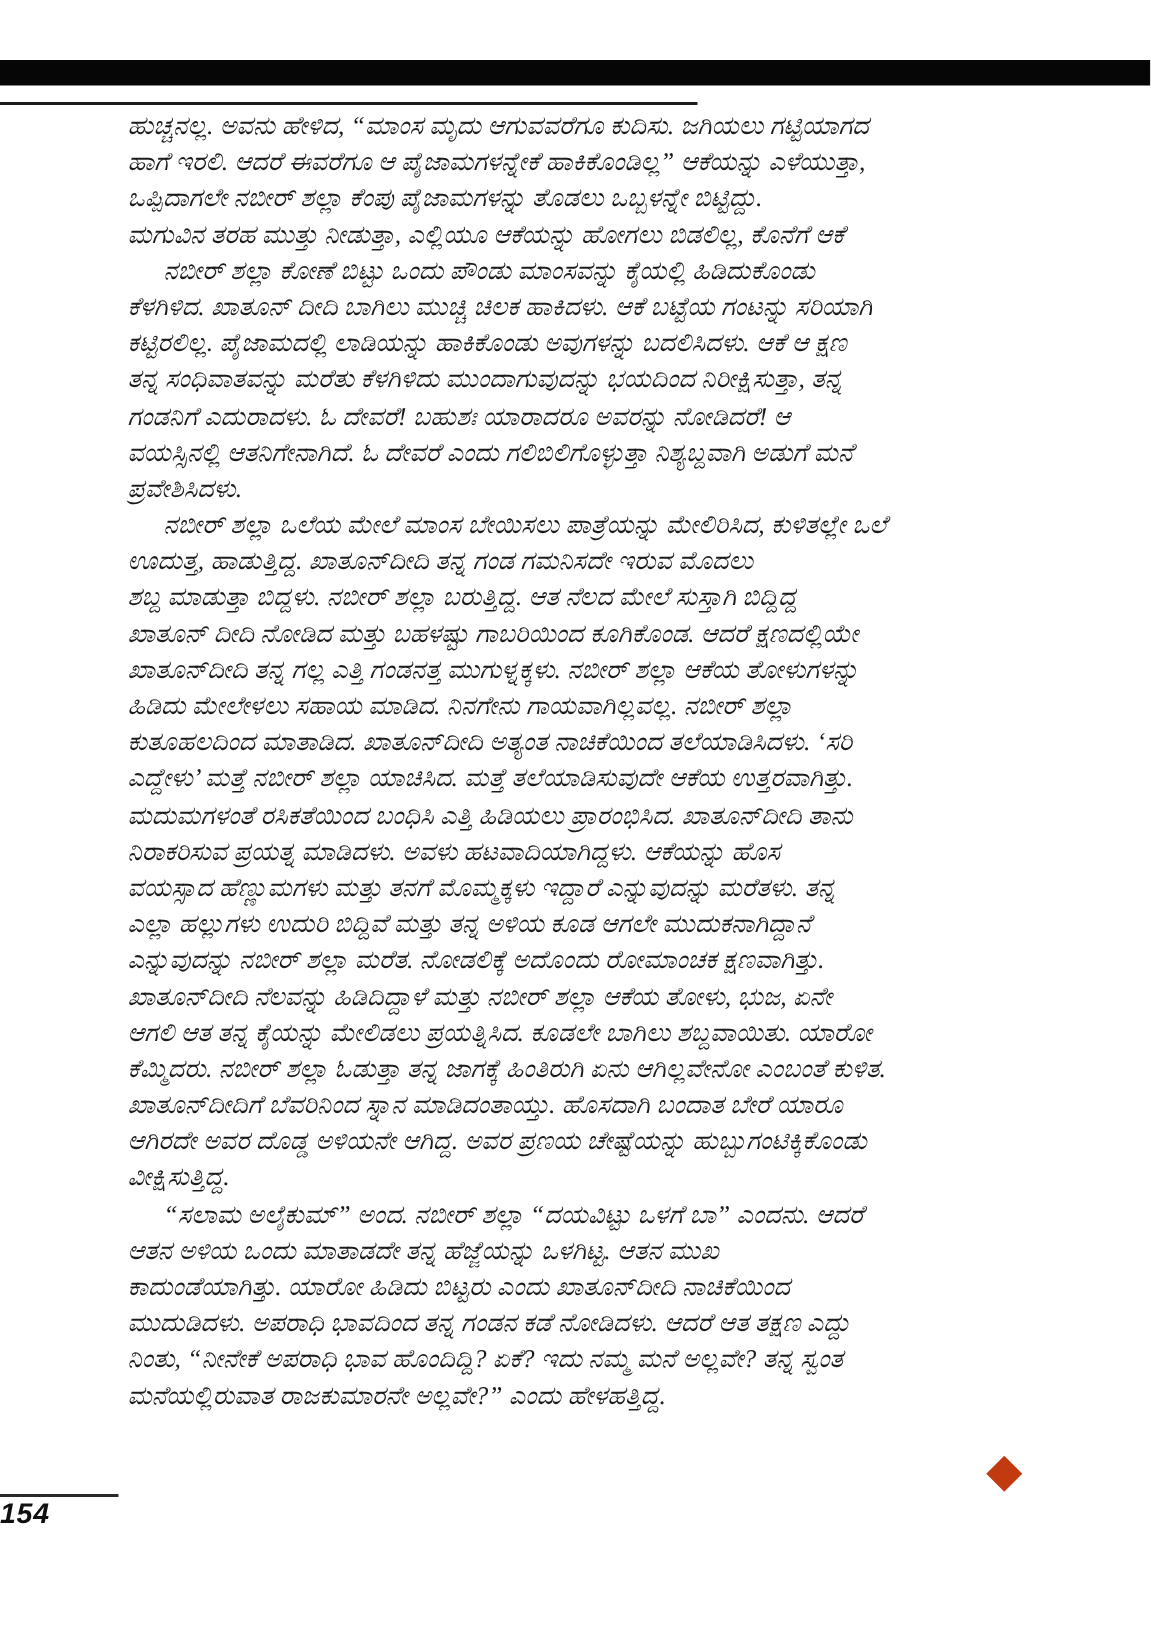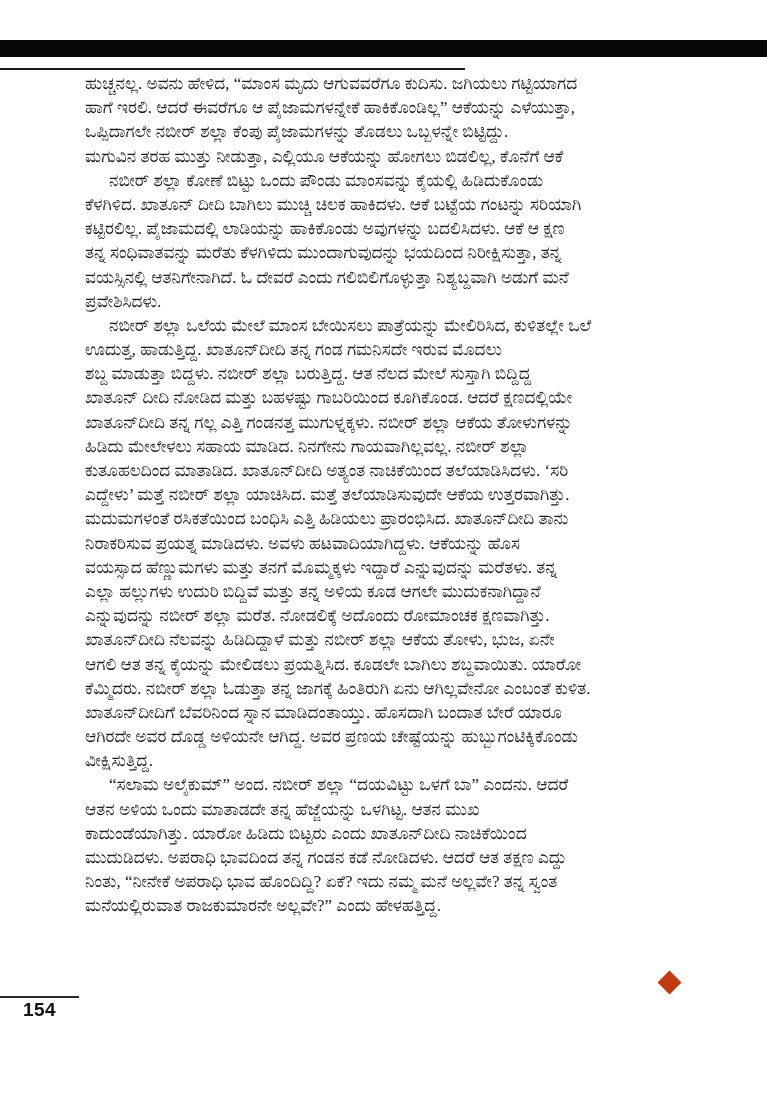--- a/index.html
+++ b/index.html
@@ -7,20 +7,21 @@
     padding: 0;
     background: #ffffff;
   }
   .page {
     position: relative;
     width: 767px;
     height: 1093px;
     background: #ffffff;
     overflow: hidden;
     font-family: "Liberation Serif", "DejaVu Serif", serif;
+    font-style: italic;
   }
   .top-black-bar {
     position: absolute;
     left: 0;
     top: 40px;
     width: 767px;
     height: 17px;
     background: #060606;
   }
   .top-rule {
@@ -63,21 +64,21 @@
     top: 996px;
     width: 79px;
     height: 2px;
     background: #2a2a2a;
   }
   .page-number {
     position: absolute;
     left: 0;
     top: 999px;
     width: 79px;
-    text-align: center;
+    text-align: left;
     font-family: "Liberation Sans", "DejaVu Sans", sans-serif;
     font-weight: bold;
     font-size: 19px;
     color: #101010;
     letter-spacing: 0.5px;
   }
 </style>
 </head>
 <body>
 
@@ -87,20 +88,21 @@
 
   <div class="body-text">
       <div class="line">ಹುಚ್ಚನಲ್ಲ. ಅವನು ಹೇಳಿದ, “ಮಾಂಸ ಮೃದು ಆಗುವವರೆಗೂ ಕುದಿಸು. ಜಗಿಯಲು ಗಟ್ಟಿಯಾಗದ</div>
       <div class="line">ಹಾಗೆ ಇರಲಿ. ಆದರೆ ಈವರೆಗೂ ಆ ಪೈಜಾಮಗಳನ್ನೇಕೆ ಹಾಕಿಕೊಂಡಿಲ್ಲ” ಆಕೆಯನ್ನು ಎಳೆಯುತ್ತಾ,</div>
       <div class="line">ಒಪ್ಪಿದಾಗಲೇ ನಬೀರ್ ಶಲ್ಲಾ ಕೆಂಪು ಪೈಜಾಮಗಳನ್ನು ತೊಡಲು ಒಬ್ಬಳನ್ನೇ ಬಿಟ್ಟಿದ್ದು.</div>
       <div class="line">ಮಗುವಿನ ತರಹ ಮುತ್ತು ನೀಡುತ್ತಾ, ಎಲ್ಲಿಯೂ ಆಕೆಯನ್ನು ಹೋಗಲು ಬಿಡಲಿಲ್ಲ, ಕೊನೆಗೆ ಆಕೆ</div>
       <div class="line indent">ನಬೀರ್ ಶಲ್ಲಾ ಕೋಣೆ ಬಿಟ್ಟು ಒಂದು ಪೌಂಡು ಮಾಂಸವನ್ನು ಕೈಯಲ್ಲಿ ಹಿಡಿದುಕೊಂಡು</div>
       <div class="line">ಕೆಳಗಿಳಿದ. ಖಾತೂನ್ ದೀದಿ ಬಾಗಿಲು ಮುಚ್ಚಿ ಚಿಲಕ ಹಾಕಿದಳು. ಆಕೆ ಬಟ್ಟೆಯ ಗಂಟನ್ನು ಸರಿಯಾಗಿ</div>
       <div class="line">ಕಟ್ಟಿರಲಿಲ್ಲ. ಪೈಜಾಮದಲ್ಲಿ ಲಾಡಿಯನ್ನು ಹಾಕಿಕೊಂಡು ಅವುಗಳನ್ನು ಬದಲಿಸಿದಳು. ಆಕೆ ಆ ಕ್ಷಣ</div>
       <div class="line">ತನ್ನ ಸಂಧಿವಾತವನ್ನು ಮರೆತು ಕೆಳಗಿಳಿದು ಮುಂದಾಗುವುದನ್ನು ಭಯದಿಂದ ನಿರೀಕ್ಷಿಸುತ್ತಾ, ತನ್ನ</div>
+      <div class="line">ಗಂಡನಿಗೆ ಎದುರಾದಳು. ಓ ದೇವರೆ! ಬಹುಶಃ ಯಾರಾದರೂ ಅವರನ್ನು ನೋಡಿದರೆ! ಆ</div>
       <div class="line">ವಯಸ್ಸಿನಲ್ಲಿ ಆತನಿಗೇನಾಗಿದೆ. ಓ ದೇವರೆ ಎಂದು ಗಲಿಬಿಲಿಗೊಳ್ಳುತ್ತಾ ನಿಶ್ಯಬ್ದವಾಗಿ ಅಡುಗೆ ಮನೆ</div>
       <div class="line">ಪ್ರವೇಶಿಸಿದಳು.</div>
       <div class="line indent">ನಬೀರ್ ಶಲ್ಲಾ ಒಲೆಯ ಮೇಲೆ ಮಾಂಸ ಬೇಯಿಸಲು ಪಾತ್ರೆಯನ್ನು ಮೇಲಿರಿಸಿದ, ಕುಳಿತಲ್ಲೇ ಒಲೆ</div>
       <div class="line">ಊದುತ್ತ, ಹಾಡುತ್ತಿದ್ದ. ಖಾತೂನ್‌ದೀದಿ ತನ್ನ ಗಂಡ ಗಮನಿಸದೇ ಇರುವ ಮೊದಲು</div>
       <div class="line">ಶಬ್ದ ಮಾಡುತ್ತಾ ಬಿದ್ದಳು. ನಬೀರ್ ಶಲ್ಲಾ ಬರುತ್ತಿದ್ದ. ಆತ ನೆಲದ ಮೇಲೆ ಸುಸ್ತಾಗಿ ಬಿದ್ದಿದ್ದ</div>
       <div class="line">ಖಾತೂನ್ ದೀದಿ ನೋಡಿದ ಮತ್ತು ಬಹಳಷ್ಟು ಗಾಬರಿಯಿಂದ ಕೂಗಿಕೊಂಡ. ಆದರೆ ಕ್ಷಣದಲ್ಲಿಯೇ</div>
       <div class="line">ಖಾತೂನ್‌ದೀದಿ ತನ್ನ ಗಲ್ಲ ಎತ್ತಿ ಗಂಡನತ್ತ ಮುಗುಳ್ನಕ್ಕಳು. ನಬೀರ್ ಶಲ್ಲಾ ಆಕೆಯ ತೋಳುಗಳನ್ನು</div>
       <div class="line">ಹಿಡಿದು ಮೇಲೇಳಲು ಸಹಾಯ ಮಾಡಿದ. ನಿನಗೇನು ಗಾಯವಾಗಿಲ್ಲವಲ್ಲ. ನಬೀರ್ ಶಲ್ಲಾ</div>
       <div class="line">ಕುತೂಹಲದಿಂದ ಮಾತಾಡಿದ. ಖಾತೂನ್‌ದೀದಿ ಅತ್ಯಂತ ನಾಚಿಕೆಯಿಂದ ತಲೆಯಾಡಿಸಿದಳು. ‘ಸರಿ</div>
       <div class="line">ಎದ್ದೇಳು’ ಮತ್ತೆ ನಬೀರ್ ಶಲ್ಲಾ ಯಾಚಿಸಿದ. ಮತ್ತೆ ತಲೆಯಾಡಿಸುವುದೇ ಆಕೆಯ ಉತ್ತರವಾಗಿತ್ತು.</div>

